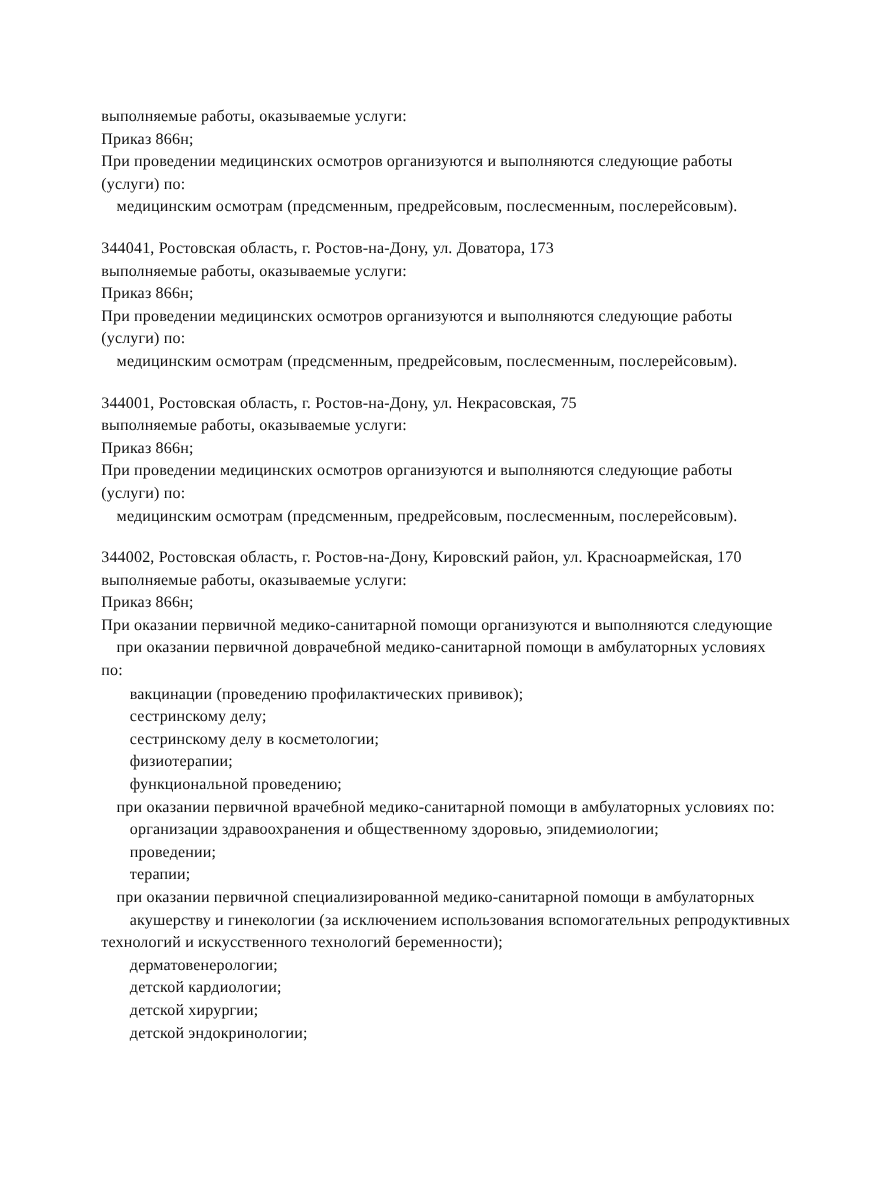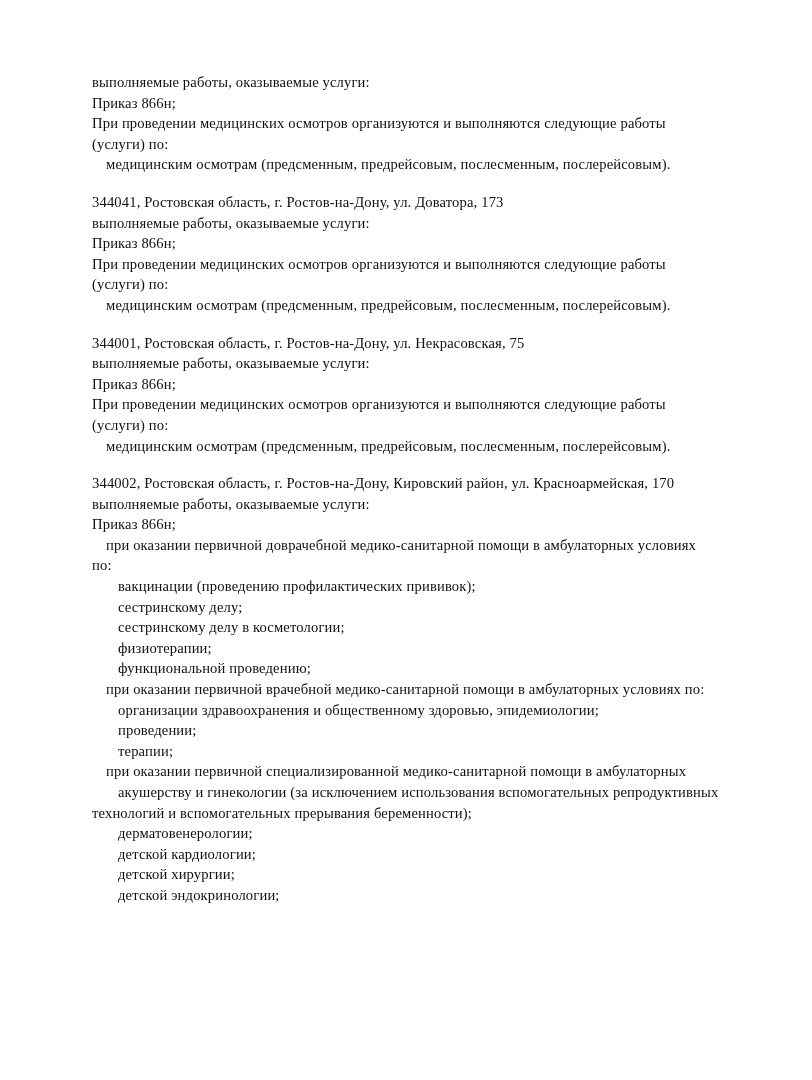--- a/index.html
+++ b/index.html
@@ -10,21 +10,21 @@
   body {
     width: 812px;
     height: 1080px;
     font-family: "Liberation Serif", "DejaVu Serif", serif;
     color: #0f0f0f;
   }
   .page {
     box-sizing: border-box;
     width: 812px;
     height: 964px;
-    padding: 72px 68px 0 92px;
+    padding: 96px 68px 0 92px;
     position: relative;
   }
   .block {
     margin-bottom: 17px;
   }
   .line {
     font-size: 14.6px;
     line-height: 20.6px;
     white-space: pre-wrap;
     letter-spacing: 0.01em;
@@ -58,33 +58,34 @@
         <div class="line i0">выполняемые работы, оказываемые услуги:</div>
         <div class="line i0">Приказ 866н;</div>
         <div class="line i0">При проведении медицинских осмотров организуются и выполняются следующие работы</div>
         <div class="line i0">(услуги) по:</div>
         <div class="line i1">медицинским осмотрам (предсменным, предрейсовым, послесменным, послерейсовым).</div>
       </div>
       <div class="block">
         <div class="line i0">344002, Ростовская область, г. Ростов-на-Дону, Кировский район, ул. Красноармейская, 170</div>
         <div class="line i0">выполняемые работы, оказываемые услуги:</div>
         <div class="line i0">Приказ 866н;</div>
+        <div class="line i0">При оказании первичной медико-санитарной помощи организуются и выполняются следующие</div>
         <div class="line i1">при оказании первичной доврачебной медико-санитарной помощи в амбулаторных условиях</div>
         <div class="line i0">по:</div>
         <div class="line i2">вакцинации (проведению профилактических прививок);</div>
         <div class="line i2">сестринскому делу;</div>
         <div class="line i2">сестринскому делу в косметологии;</div>
         <div class="line i2">физиотерапии;</div>
         <div class="line i2">функциональной проведению;</div>
         <div class="line i1">при оказании первичной врачебной медико-санитарной помощи в амбулаторных условиях по:</div>
         <div class="line i2">организации здравоохранения и общественному здоровью, эпидемиологии;</div>
         <div class="line i2">проведении;</div>
         <div class="line i2">терапии;</div>
         <div class="line i1">при оказании первичной специализированной медико-санитарной помощи в амбулаторных</div>
         <div class="line i2">акушерству и гинекологии (за исключением использования вспомогательных репродуктивных</div>
-        <div class="line i0">технологий и вспомогательных прерывания беременности);</div>
+        <div class="line i0">технологий и искусственного технологий беременности);</div>
         <div class="line i2">дерматовенерологии;</div>
         <div class="line i2">детской кардиологии;</div>
         <div class="line i2">детской хирургии;</div>
         <div class="line i2">детской эндокринологии;</div>
       </div>
     </div>
 </div>
 
 </body></html>

